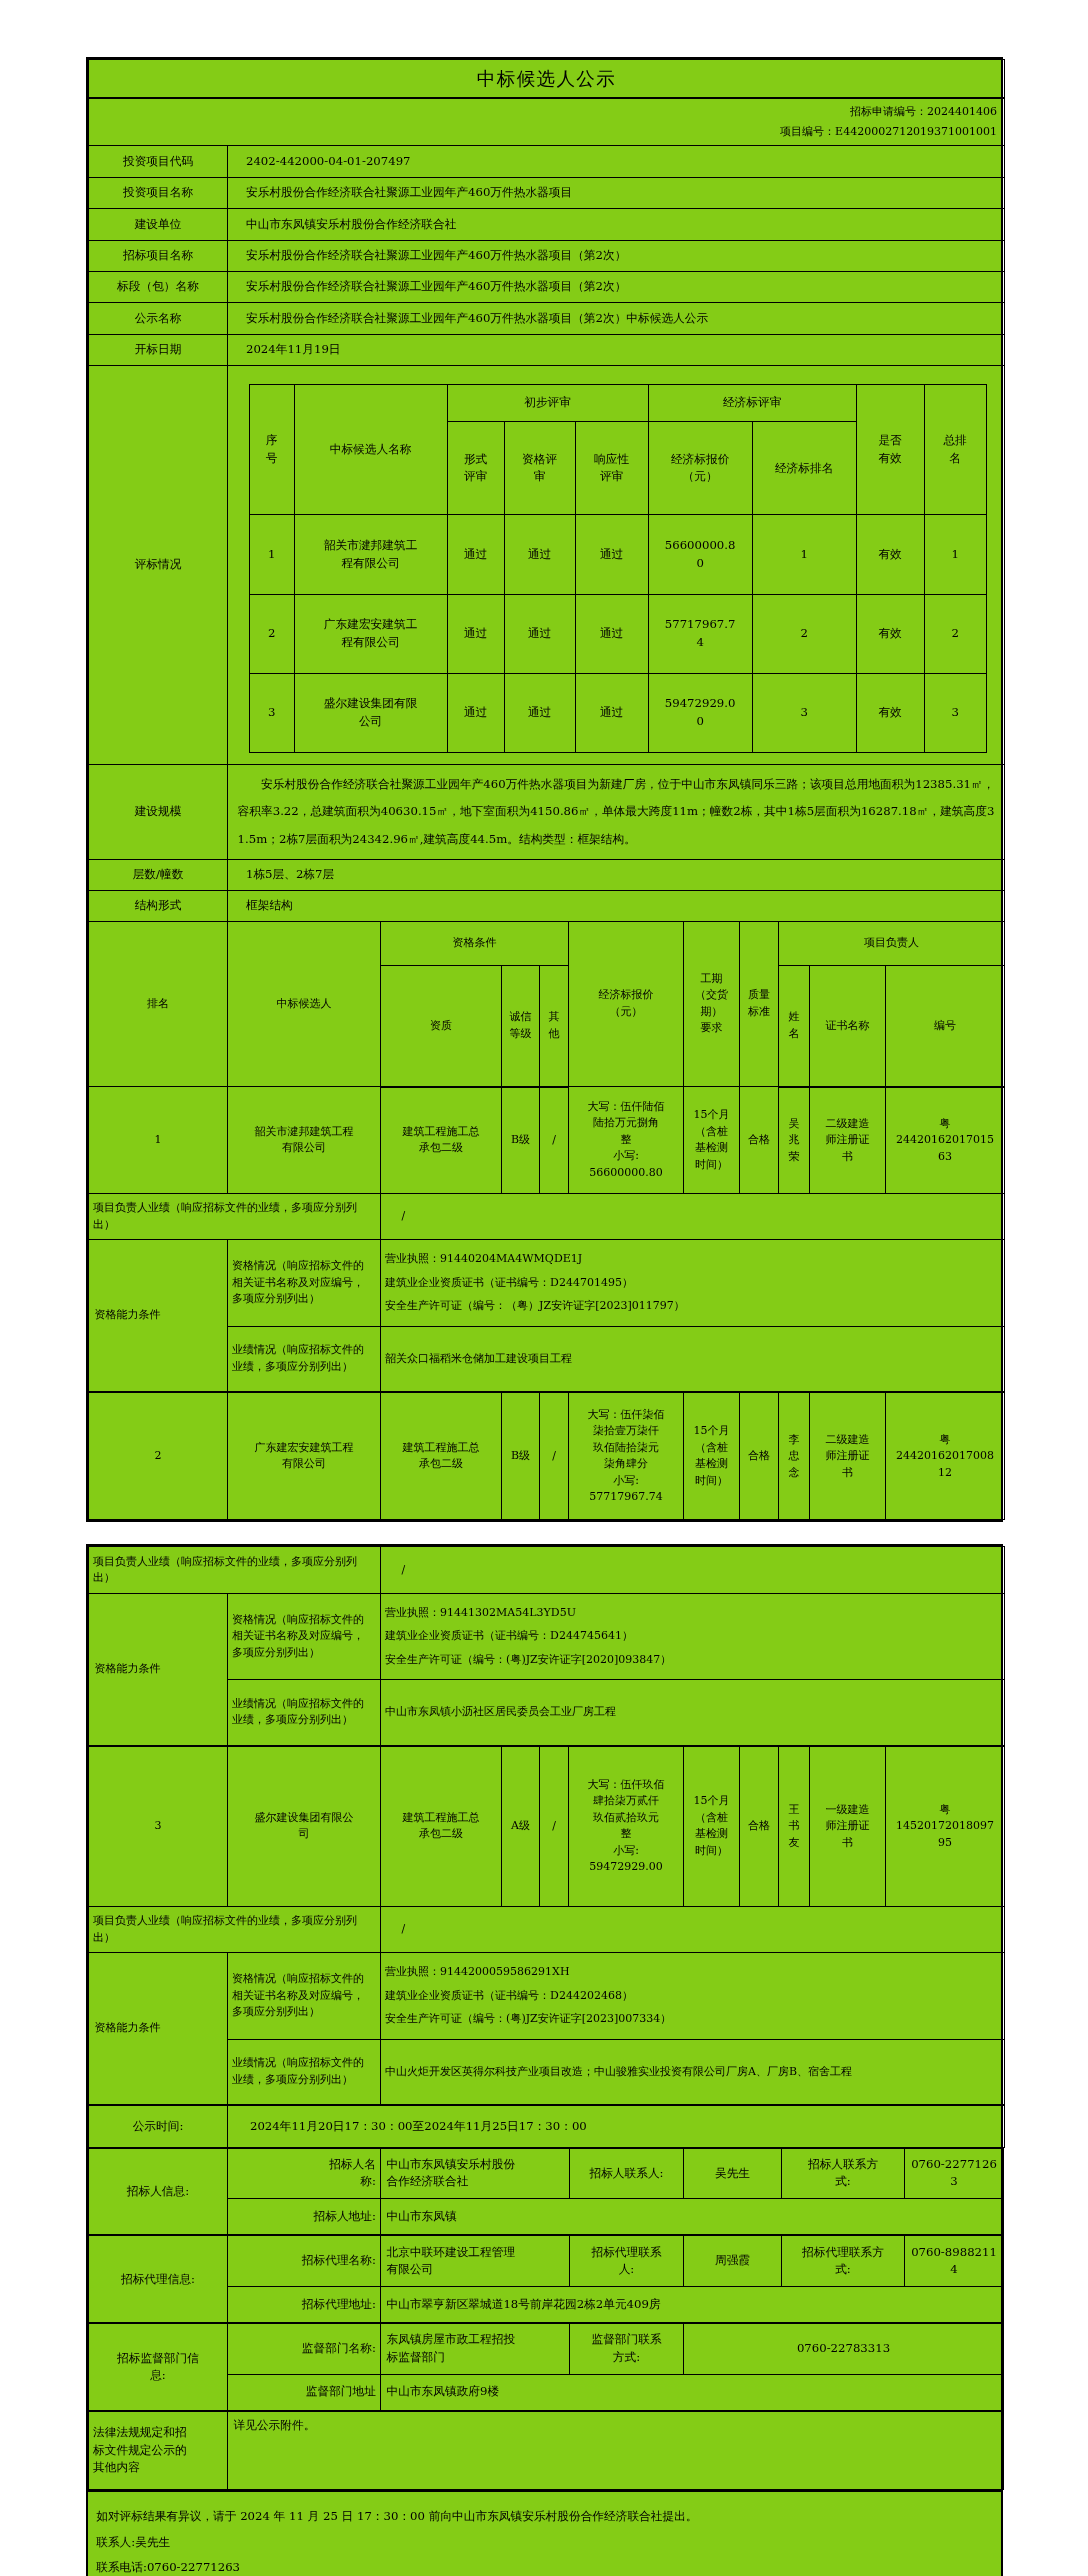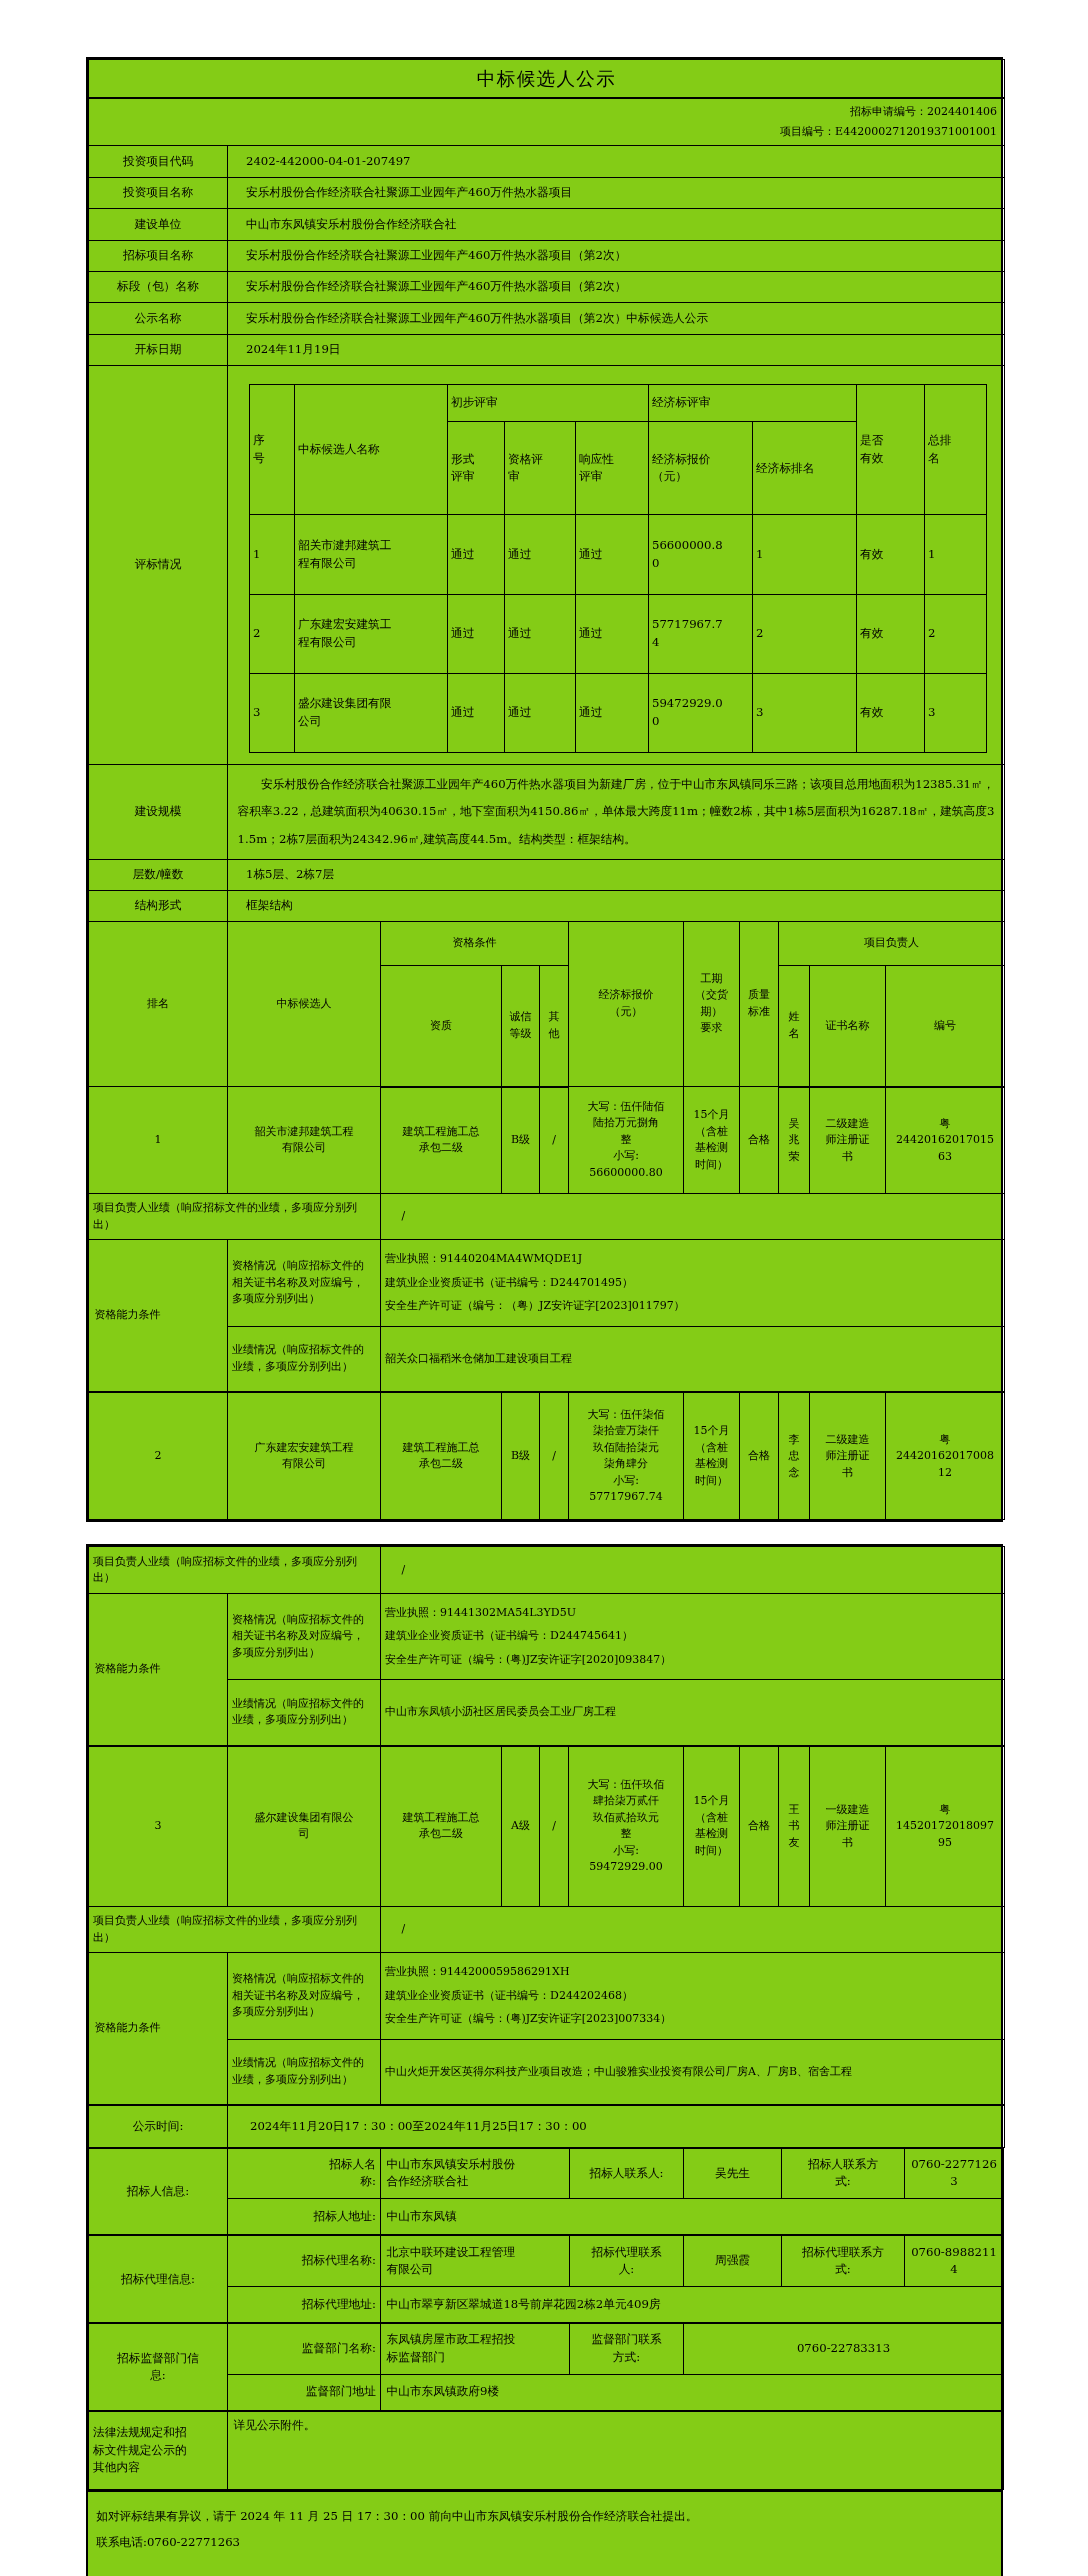--- a/index.html
+++ b/index.html
@@ -21,21 +21,21 @@
   .c{text-align:center;}
   .l{text-align:left;}
   .r-title td{height:32px;font-size:18.5px;text-align:center;letter-spacing:1.4px;border-bottom-width:2.1px;}
   .r-nums td{height:40px;text-align:right;padding-right:6.9px;line-height:1.85;font-size:11px;}
   .r-info td{height:25px;}
   .lbl{text-align:center;}
   .val{text-align:left;padding-left:18px;}
   
   .eval-cell{padding:18px 18px 11px 20.6px;vertical-align:middle;}
   .nested{width:737px;}
-  .nested td{border:0.7px solid #000;font-size:11.7px;padding:2.1px 3.4px;}
+  .nested td{border:0.7px solid #000;font-size:11.7px;text-align:center;padding:2.1px 3.4px;}
   .nh1 td{height:32px;}
   .nh2 td{height:88px;}
   .ndr td{height:74px;}
   
   .scale-val{line-height:2.35;padding:5.5px 9.6px 5.5px 9.6px;text-align:justify;}
   .scale-val .ind{text-indent:2em;display:block;}
   
   .cand td{font-size:11px;}
   .cand .hd1 td{height:38px;text-align:center;}
   .cand .hd2 td{height:114px;text-align:center;}
@@ -503,18 +503,19 @@
         <td class="fl pre">法律法规规定和招
 标文件规定公示的
 其他内容</td>
         <td colspan="6" class="l" style="vertical-align:top;padding-top:5.5px">详见公示附件。</td>
       </tr>
     </tbody>
       </table>
 
     <div class="foot">
       <div>如对评标结果有异议，请于 2024 年 11 月 25 日 17：30：00 前向中山市东凤镇安乐村股份合作经济联合社提出。</div>
+      <div>联系人:吴先生</div>
       <div>联系电话:0760-22771263</div>
 
     </div>
   </div>
 </div>
 
 
 </body></html>

